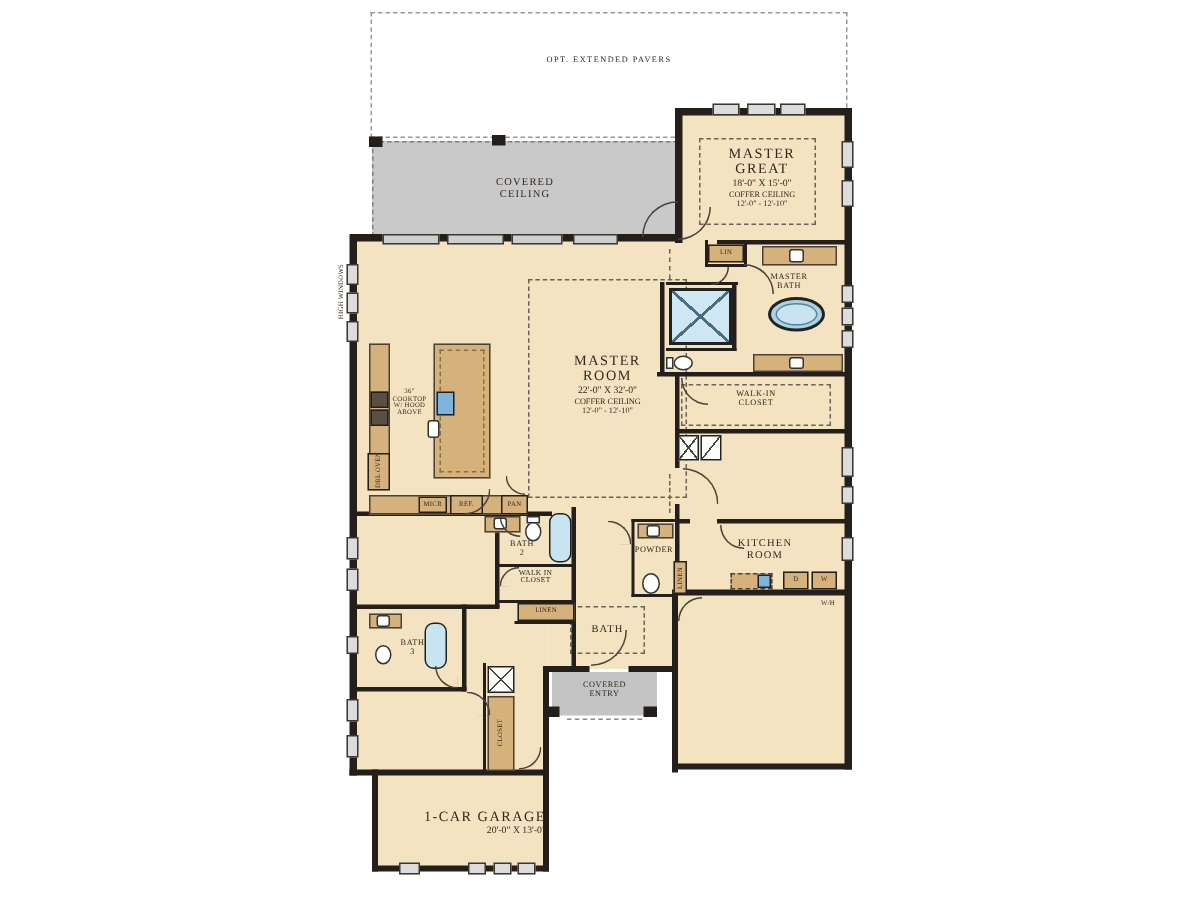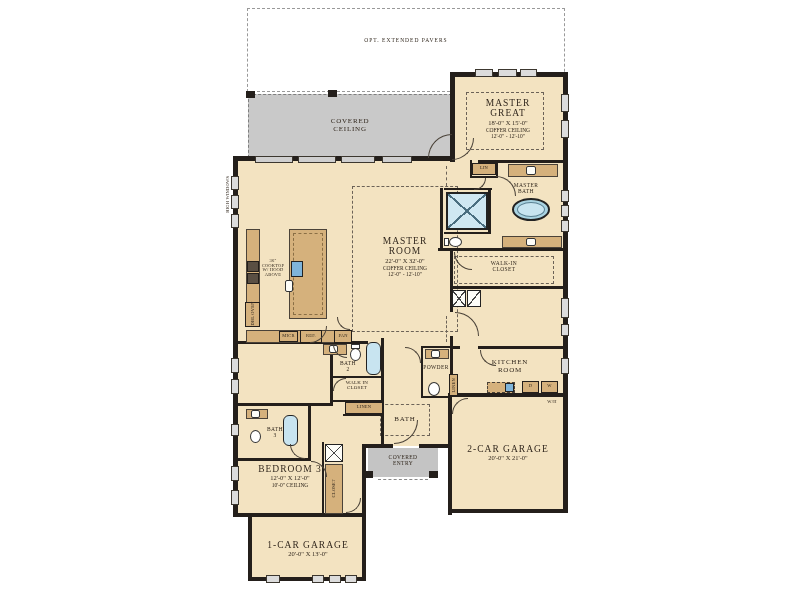--- a/index.html
+++ b/index.html
@@ -281,37 +281,28 @@
   </div>
 
 
   <div class="rl sm" style="left:380px;top:415px;width:50px;">BATH</div>
 
   <div class="rl" style="left:368px;top:454px;width:70px;">
     <div class="xs">COVERED</div>
     <div class="xs">ENTRY</div>
   </div>
 
-  <div class="rl" style="left:452px;top:444px;width:112px;">
-    <div class="n1">2-CAR GARAGE</div>
-    <div class="dim">20'-0" X 21'-0"</div>
-  </div>
   <div class="rl tiny" style="left:540px;top:400px;width:24px;">W/H</div>
 
   <div class="rl" style="left:260px;top:426px;width:30px;">
     <div class="xs">BATH</div>
     <div class="xs">3</div>
   </div>
 
-  <div class="rl" style="left:240px;top:464px;width:100px;">
-    <div class="n1">BEDROOM 3</div>
-    <div class="dim">12'-0" X 12'-0"</div>
-    <div class="ceil">10'-0" CEILING</div>
-  </div>
-
-  <div class="rl" style="left:252px;top:540px;width:112px;">
+
+  <div class="rl" style="left:252px;top:540px;width:112px;text-align:right;">
     <div class="n1">1-CAR GARAGE</div>
     <div class="dim">20'-0" X 13'-0"</div>
   </div>
 
   <div class="rl tiny vert" style="left:206px;top:192px;width:44px;">HIGH WINDOWS</div>
 
 </div>
 
 </body></html>

